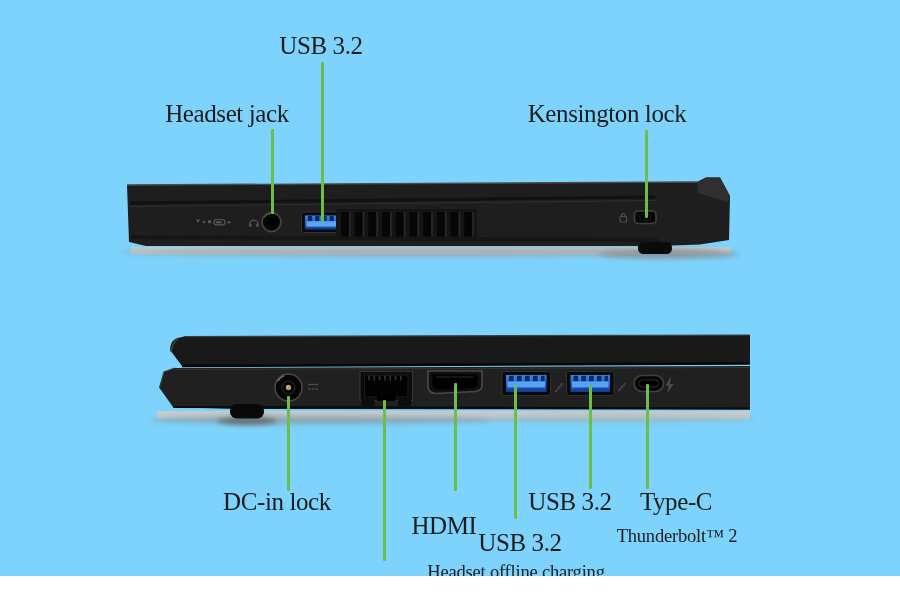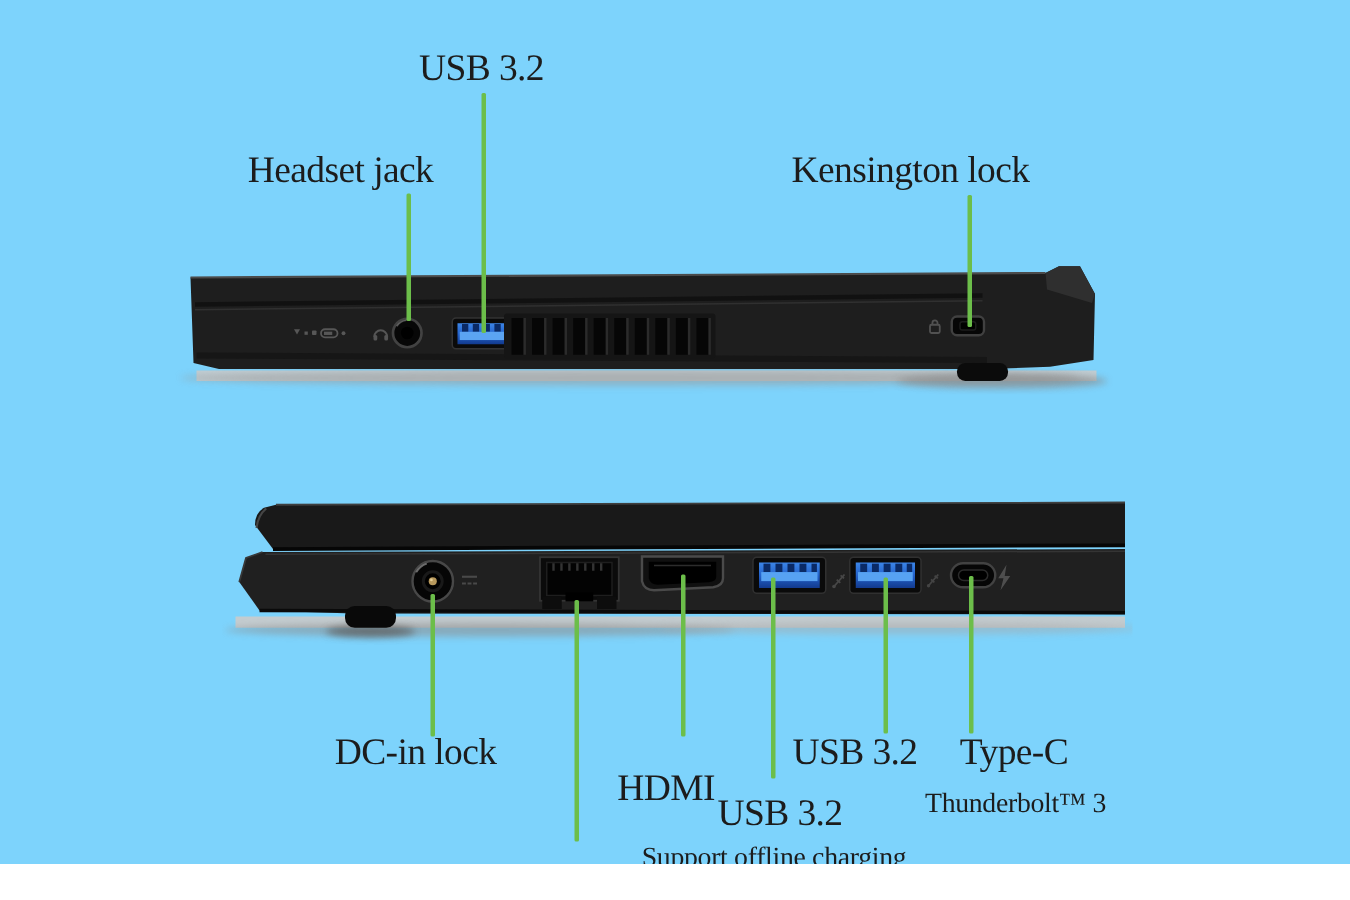--- a/index.html
+++ b/index.html
@@ -245,17 +245,17 @@
   <div class="leader" id="ln-usb2"></div>
   <div class="leader" id="ln-typec"></div>
 
   <div class="lbl" id="lbl-usb-top">USB 3.2</div>
   <div class="lbl" id="lbl-kensington">Kensington lock</div>
   <div class="lbl" id="lbl-headset">Headset jack</div>
   <div class="lbl" id="lbl-dc">DC-in lock</div>
   <div class="lbl" id="lbl-hdmi">HDMI</div>
   <div class="lbl" id="lbl-usb-row1">USB 3.2</div>
   <div class="lbl" id="lbl-typec">Type-C</div>
-  <div class="lbl small" id="lbl-thunderbolt">Thunderbolt™ 3</div>
+  <div class="lbl small" id="lbl-thunderbolt">Thunderbolt™ 2</div>
   <div class="lbl" id="lbl-usb-row2">USB 3.2</div>
-  <div class="lbl small" id="lbl-support">Support offline charging</div>
+  <div class="lbl small" id="lbl-support">Headset offline charging</div>
 
 </div>
 
 </body></html>

